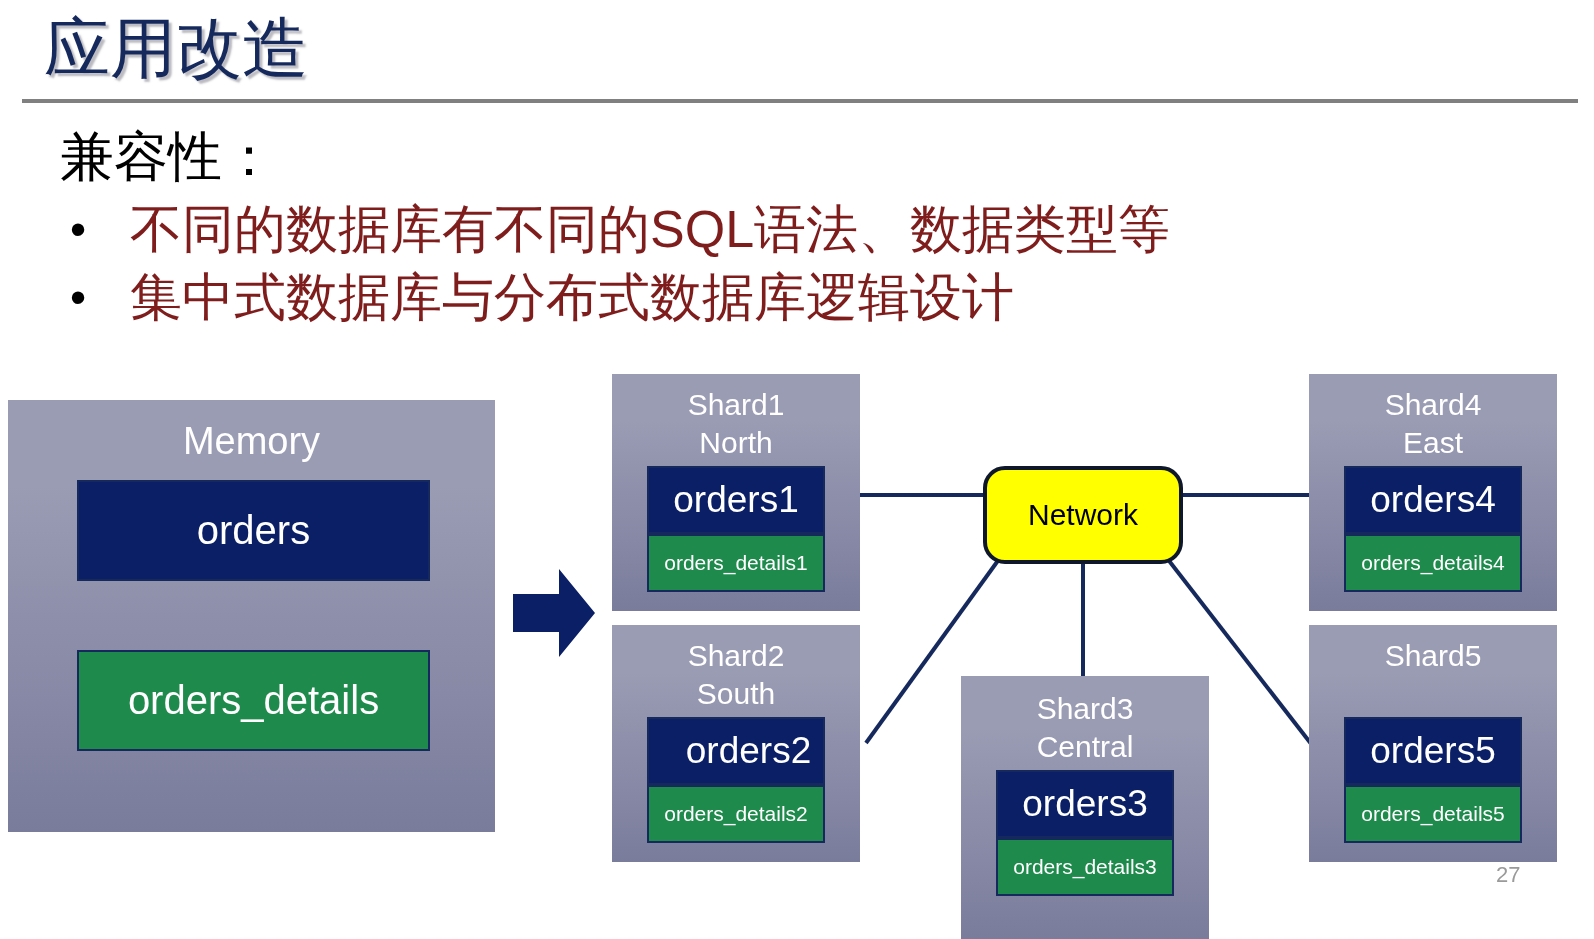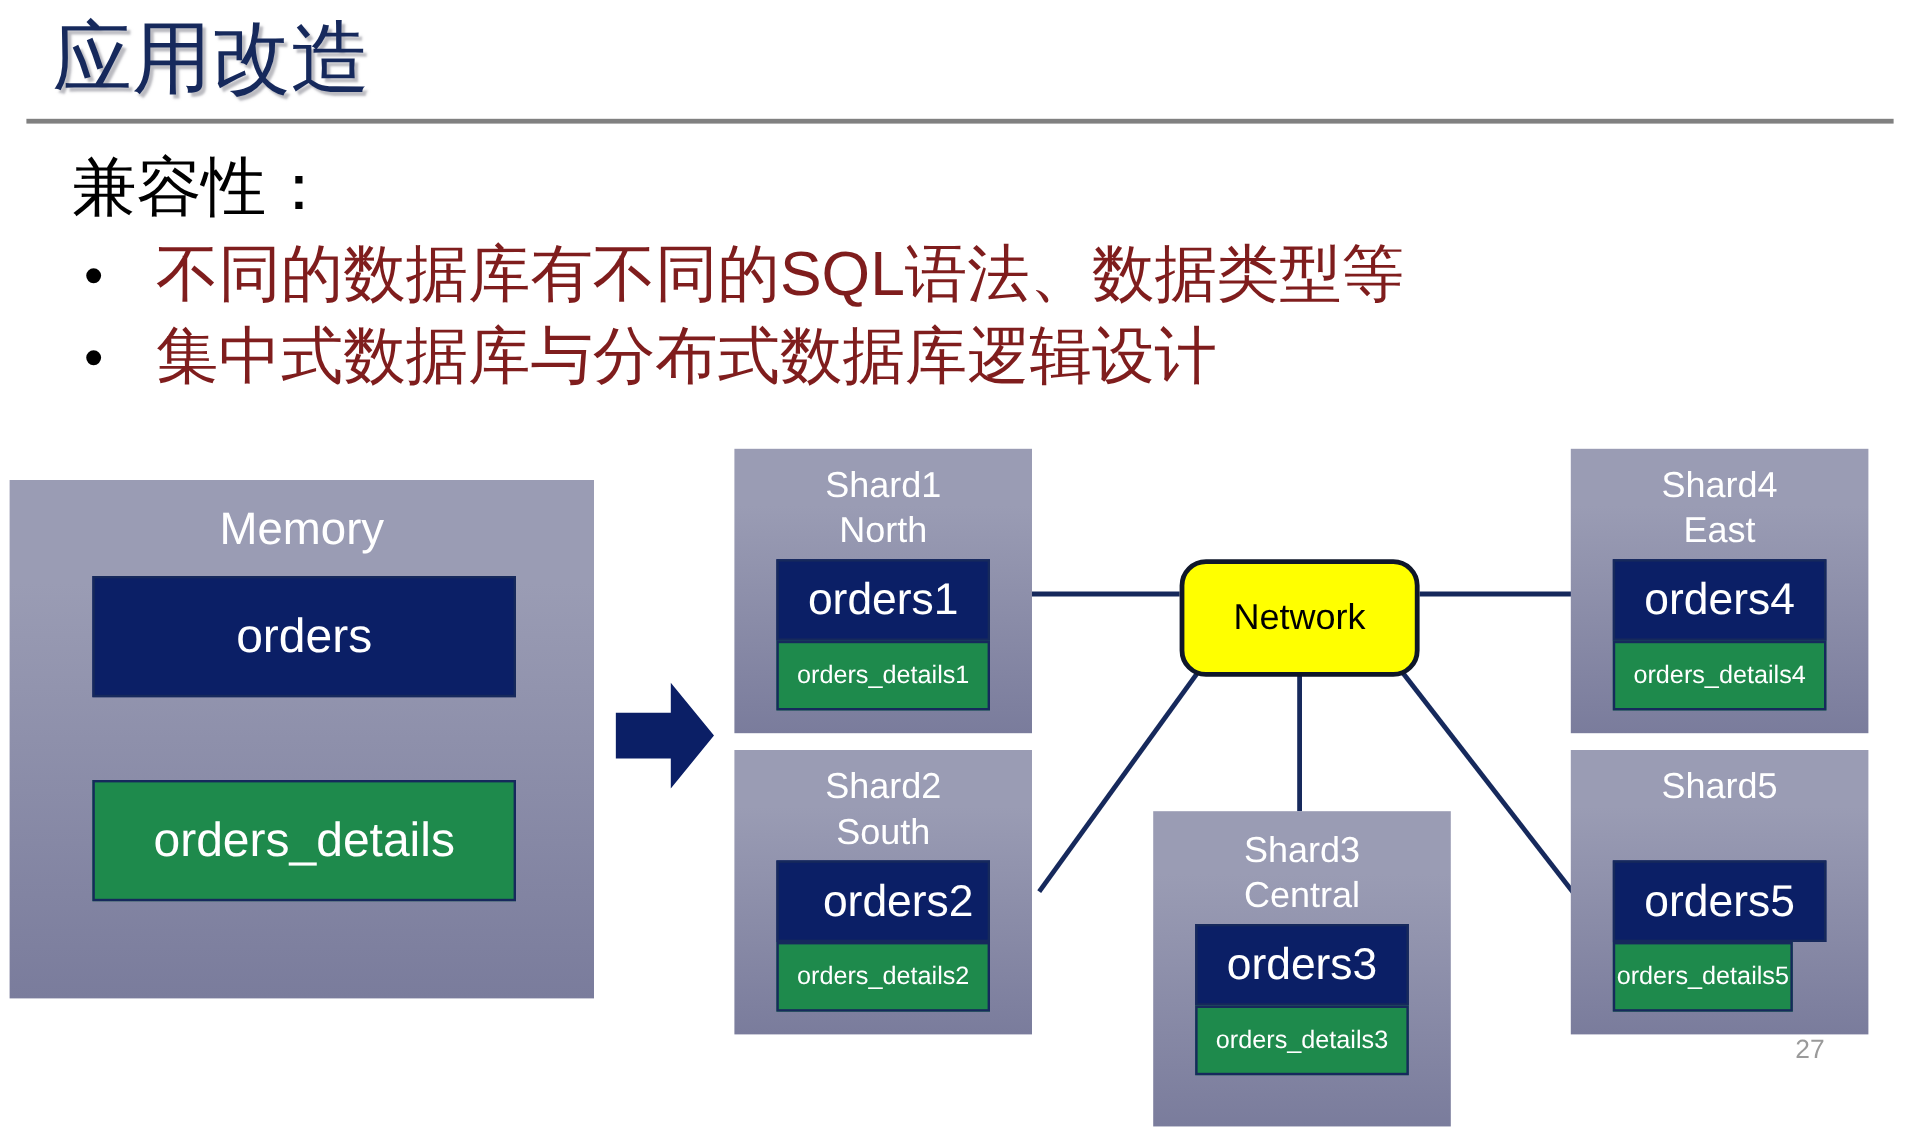--- a/index.html
+++ b/index.html
@@ -260,21 +260,21 @@
       <div class="tbl green tbl-detail" style="left:35px; top:160px; width:178px; height:58px;">
         <span>orders_details4</span>
       </div>
     </div>
 
     <div class="panel" id="shard5-panel" style="left:1309px; top:625px; width:248px; height:237px;">
       <div class="panel-title" style="top:12px;">Shard5</div>
       <div class="tbl navy tbl-main" style="left:35px; top:92px; width:178px; height:68px;">
         <span>orders5</span>
       </div>
-      <div class="tbl green tbl-detail" style="left:35px; top:160px; width:150px; height:58px;">
+      <div class="tbl green tbl-detail" style="left:35px; top:160px; width:178px; height:58px;">
         <span>orders_details5</span>
       </div>
     </div>
 
     <div id="network-node">
       <span>Network</span>
     </div>
 
   </div>
 

